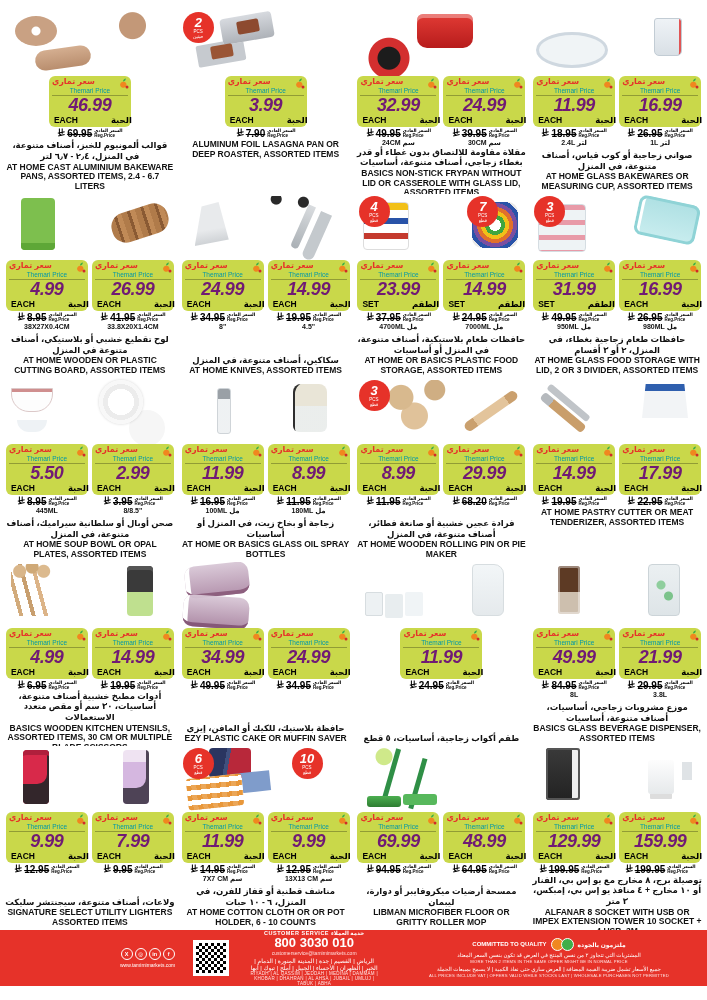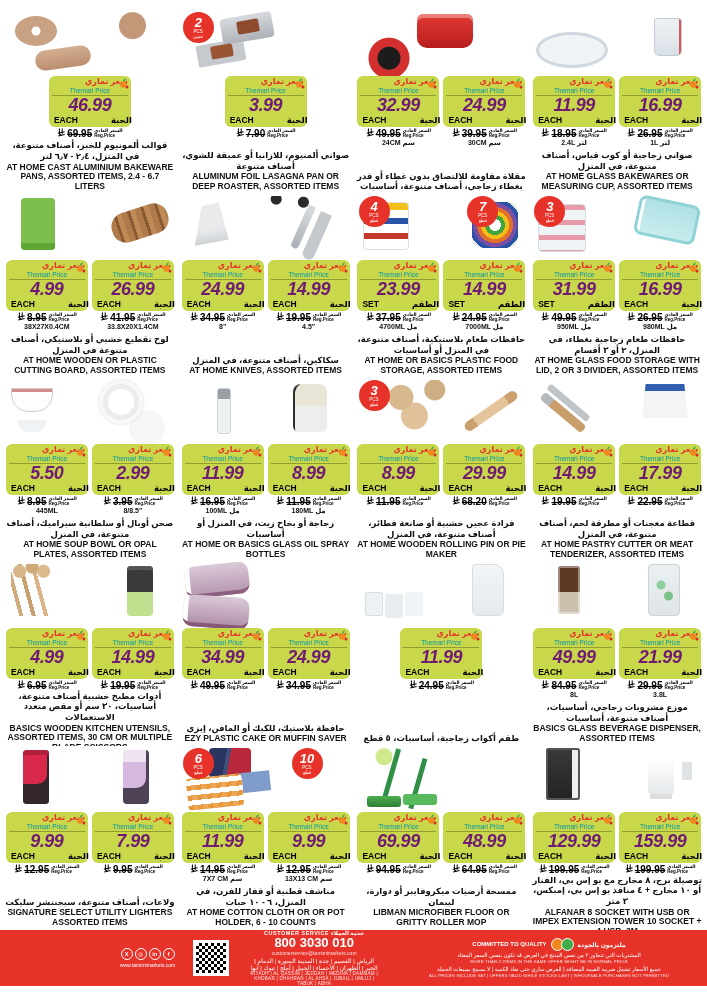--- a/index.html
+++ b/index.html
@@ -6,21 +6,21 @@
   html,body{margin:0;padding:0;background:#fff;}
   body{width:707px;height:1000px;font-family:"Liberation Sans","DejaVu Sans",sans-serif;color:#111;}
   .page{position:relative;width:707px;height:1000px;overflow:hidden;background:#fff;}
   #grid{display:grid;grid-template-columns:repeat(4,1fr);grid-auto-rows:184px;padding:10px 2px 0;}
   .cell{position:relative;display:flex;flex-direction:column;padding:2px 3px;overflow:hidden;}
   .photo{position:relative;height:62px;flex:0 0 auto;}
   .photo::before,.photo::after{content:"";position:absolute;}
   .prices{display:flex;gap:4px;justify-content:center;margin-top:2px;}
   .pricebox{width:82px;flex:0 0 auto;}
   .pb-box{position:relative;background:#c9d84a;border-radius:6px;padding:2px 3px 1px;}
-  .pb-ar{color:#e63229;font-weight:bold;font-size:8px;line-height:1.1;text-align:right;direction:rtl;}
+  .pb-ar{color:#e63229;font-weight:bold;font-size:8px;line-height:1.1;text-align:left;direction:rtl;}
   .pb-en{color:#0097a9;font-size:6.5px;line-height:1.1;text-align:center;border-bottom:1px solid rgba(0,0,0,.28);padding-bottom:1px;}
   .pb-price{font-size:18px;font-weight:900;font-style:italic;text-align:center;line-height:1.05;letter-spacing:-.5px;color:#701a75;}
   .pb-unit{display:flex;justify-content:space-between;font-weight:900;font-size:8.5px;padding:0 2px 1px;color:#000;gap:33px;}
   .pb-unit .u-ar{direction:rtl;}
   .pb-reg{display:flex;align-items:flex-start;justify-content:center;gap:2px;font-weight:900;font-size:10px;margin-top:1px;color:#000;}
   .pb-reg .val{text-decoration:line-through;}
   .pb-reg .tiny{font-size:4.5px;line-height:1.15;text-align:left;font-weight:bold;}
   .pb-size{text-align:center;font-size:7px;font-weight:900;line-height:1.1;}
   .logo-icon{position:absolute;top:1px;right:2px;line-height:0;}
   .desc-ar{direction:rtl;text-align:center;font-size:8.5px;font-weight:bold;line-height:1.25;margin-top:auto;}
@@ -169,21 +169,20 @@
                     <path d="M2 13l17-4"></path>
                     <path d="M3 20l16-4"></path>
                   </g>
                 </svg></span>
       <span class="val">7.90</span>
       <span class="tiny">السعر العادي<br>Reg.Price</span>
     </div>
 
   </div>
         </div>
-      <div class="desc-ar">صواني ألمنيوم، للازانيا أو عميقة للشوي، أصناف متنوعة</div>
       <div class="desc-en">ALUMINUM FOIL LASAGNA PAN OR DEEP ROASTER, ASSORTED ITEMS</div>
     </div>
 
     <div class="cell">
       <div class="photo p3"></div>
       <div class="prices">
           <div class="pricebox">
     <div class="pb-box">
       <span class="logo-icon"><svg width="11" height="12" viewBox="0 0 22 24">
                   <path d="M8 10c-5 2-5 9 0 11 4 2 9-1 9-6 0-4-4-7-9-5z" fill="#f0871f"></path>
@@ -236,20 +235,21 @@
                     <path d="M3 20l16-4"></path>
                   </g>
                 </svg></span>
       <span class="val">39.95</span>
       <span class="tiny">السعر العادي<br>Reg.Price</span>
     </div>
     <div class="pb-size">30CM سم</div>
   </div>
         </div>
       <div class="desc-ar">مقلاة مقاومة للالتصاق بدون غطاء أو قدر بغطاء زجاجي، أصناف متنوعة، أساسيات</div>
+      <div class="desc-en">BASICS NON-STICK FRYPAN WITHOUT LID OR CASSEROLE WITH GLASS LID, ASSORTED ITEMS</div>
     </div>
 
     <div class="cell">
       <div class="photo p4"></div>
       <div class="prices">
           <div class="pricebox">
     <div class="pb-box">
       <span class="logo-icon"><svg width="11" height="12" viewBox="0 0 22 24">
                   <path d="M8 10c-5 2-5 9 0 11 4 2 9-1 9-6 0-4-4-7-9-5z" fill="#f0871f"></path>
                   <path d="M10 9c0-4 3-6 6-6-1 4-2 6-6 6z" fill="#3fae49"></path>
@@ -851,21 +851,20 @@
                     <path d="M2 13l17-4"></path>
                     <path d="M3 20l16-4"></path>
                   </g>
                 </svg></span>
       <span class="val">22.95</span>
       <span class="tiny">السعر العادي<br>Reg.Price</span>
     </div>
 
   </div>
         </div>
-      <div class="desc-ar">قطاعة معجنات أو مطرقة لحم، أصناف متنوعة، في المنزل</div>
       <div class="desc-en">AT HOME PASTRY CUTTER OR MEAT TENDERIZER, ASSORTED ITEMS</div>
     </div>
 
     <div class="cell">
       <div class="photo p13"></div>
       <div class="prices">
           <div class="pricebox">
     <div class="pb-box">
       <span class="logo-icon"><svg width="11" height="12" viewBox="0 0 22 24">
                   <path d="M8 10c-5 2-5 9 0 11 4 2 9-1 9-6 0-4-4-7-9-5z" fill="#f0871f"></path>

